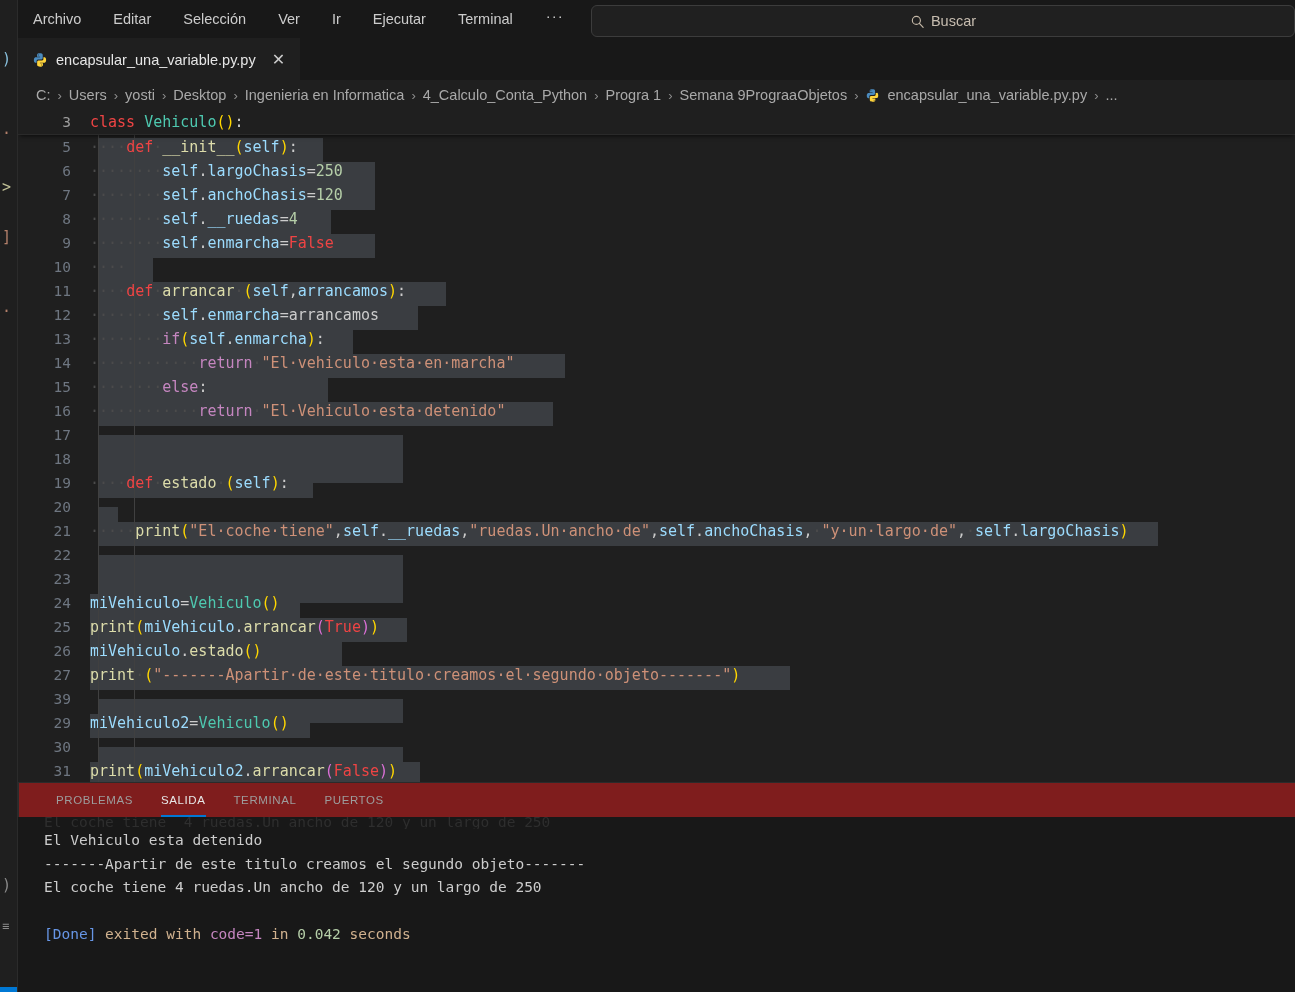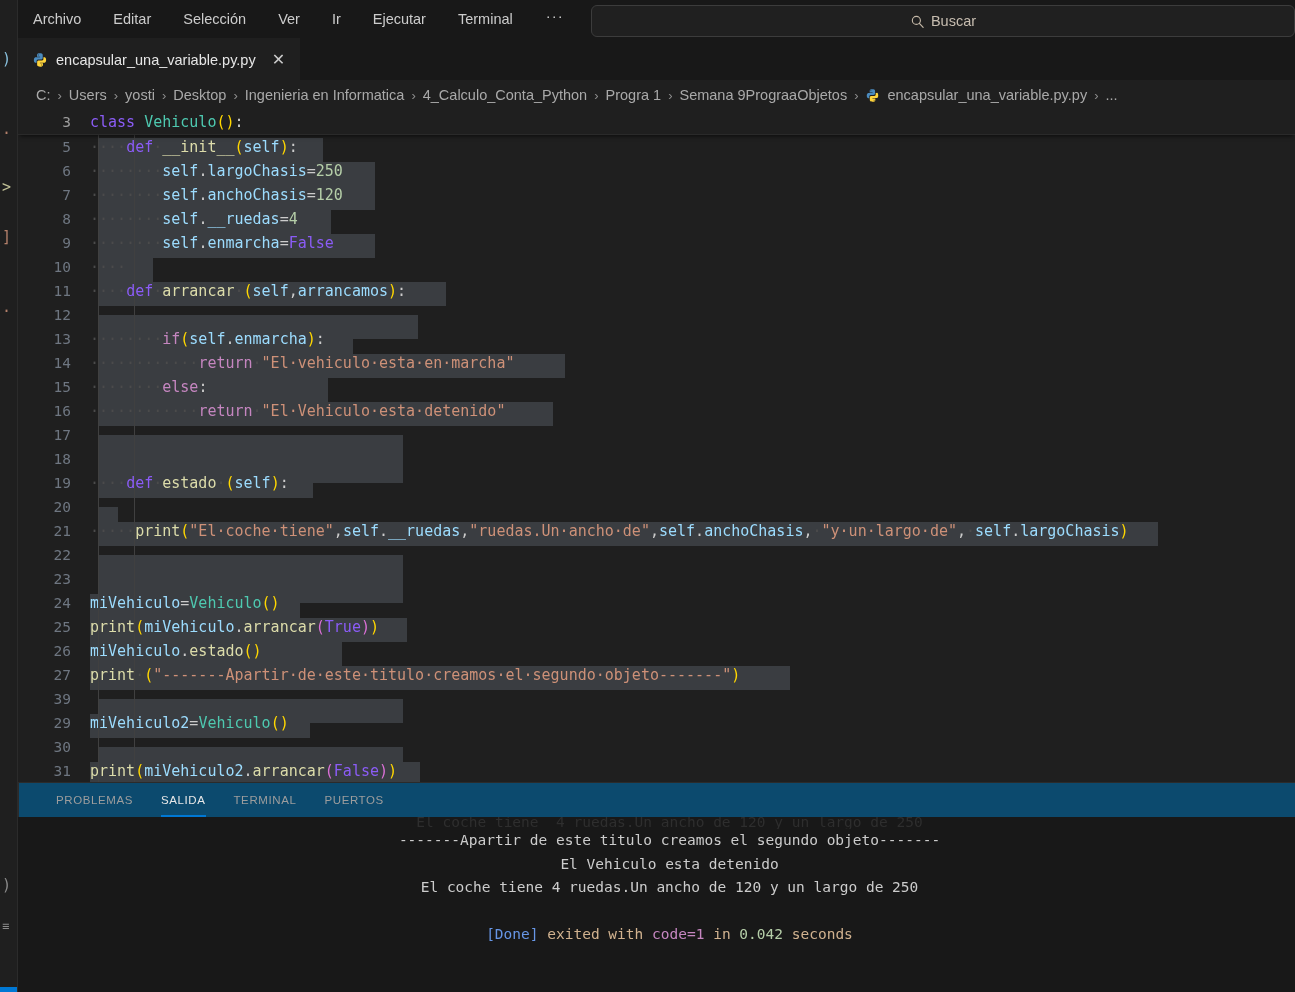--- a/index.html
+++ b/index.html
@@ -168,39 +168,38 @@
   }
   .sticky .ln { color: #9d9d9d; }
   .code { flex: 1; position: relative; padding-left: 0px; }
   .sel { background: #3a3d41; }
   .indentguide {
     position: absolute; top: 0; bottom: 0; width: 1px;
     background: #404040;
   }
 
   
-  .k   { color: #8b5cf6; }   
+  .k   { color: #ef4444; }   
   .kf  { color: #c586c0; }   
   .fn  { color: #dcdcaa; }   
   .cls { color: #4ec9b0; }   
   .var { color: #9cdcfe; }   
   .str { color: #ce9178; }   
   .num { color: #b5cea8; }   
   .p   { color: #cccccc; }   
   .br1 { color: #ffd700; }   
   .br2 { color: #da70d6; }   
   .ws  { color: #4b4b4b; }   
 
   
   .panel {
     position: absolute; left: 18px; top: 782px;
     width: 1277px; height: 210px;
-    background: #0c4a6e;
+    background: #7f1d1d;
     border-top: 1px solid #2b2b2b;
-    text-align: center;
   }
   .paneltabs {
     height: 34px;
     display: flex; align-items: center;
     padding-left: 24px; gap: 0;
   }
   .ptab {
     color: #9d9d9d;
     font-size: 11.5px;
     letter-spacing: .6px;
@@ -339,21 +338,21 @@
       </div>
     </div>
     <div class="codearea" id="codearea">
         <div class="line"><div class="ln">5</div><div class="code"><div class="sel" style="position: absolute; left: 8px; top: 0px; height: 24px; width: 225px;"></div><span style="position: relative;"><span class="ws">····</span><span class="k">def</span><span class="ws">·</span><span class="fn">__init__</span><span class="br1">(</span><span class="var">self</span><span class="br1">)</span><span class="p">:</span></span></div></div>
         <div class="line"><div class="ln">6</div><div class="code"><div class="sel" style="position: absolute; left: 8px; top: 0px; height: 24px; width: 277px;"></div><span style="position: relative; margin-top: 20px;"><span class="ws">········</span><span class="var">self</span><span class="p">.</span><span class="var">largoChasis</span><span class="p">=</span><span class="num">250</span></span></div></div>
         <div class="line"><div class="ln">7</div><div class="code"><div class="sel" style="position: absolute; left: 8px; top: 0px; height: 24px; width: 277px;"></div><span style="position: relative;"><span class="ws">········</span><span class="var">self</span><span class="p">.</span><span class="var">anchoChasis</span><span class="p">=</span><span class="num">120</span></span></div></div>
         <div class="line"><div class="ln">8</div><div class="code"><div class="sel" style="position: absolute; left: 8px; top: 0px; height: 24px; width: 233px;"></div><span style="position: relative;"><span class="ws">········</span><span class="var">self</span><span class="p">.</span><span class="var">__ruedas</span><span class="p">=</span><span class="num">4</span></span></div></div>
         <div class="line"><div class="ln">9</div><div class="code"><div class="sel" style="position: absolute; left: 8px; top: 0px; height: 24px; width: 277px;"></div><span style="position: relative;"><span class="ws">········</span><span class="var">self</span><span class="p">.</span><span class="var">enmarcha</span><span class="p">=</span><span class="k">False</span></span></div></div>
         <div class="line"><div class="ln">10</div><div class="code"><div class="sel" style="position: absolute; left: 8px; top: 0px; height: 24px; width: 55px;"></div><span style="position: relative;"><span class="ws">····</span></span></div></div>
         <div class="line"><div class="ln">11</div><div class="code"><div class="sel" style="position: absolute; left: 8px; top: 0px; height: 24px; width: 348px;"></div><span style="position: relative;"><span class="ws">····</span><span class="k">def</span><span class="ws">·</span><span class="fn">arrancar</span><span class="ws">·</span><span class="br1">(</span><span class="var">self</span><span class="p">,</span><span class="var">arrancamos</span><span class="br1">)</span><span class="p">:</span></span></div></div>
-        <div class="line"><div class="ln">12</div><div class="code"><div class="sel" style="position: absolute; left: 8px; top: 0px; height: 24px; width: 320px;"></div></div></div>
+        <div class="line"><div class="ln">12</div><div class="code"><div class="sel" style="position: absolute; left: 8px; top: 0px; height: 24px; width: 320px;"></div><span style="position: relative;"><span class="ws">········</span><span class="var">self</span><span class="p">.</span><span class="var">enmarcha</span><span class="p">=</span><span class="p">arrancamos</span></span></div></div>
         <div class="line"><div class="ln">13</div><div class="code"><div class="sel" style="position: absolute; left: 8px; top: 0px; height: 24px; width: 255px;"></div><span style="position: relative;"><span class="ws">········</span><span class="kf">if</span><span class="br1">(</span><span class="var">self</span><span class="p">.</span><span class="var">enmarcha</span><span class="br1">)</span><span class="p">:</span></span></div></div>
         <div class="line"><div class="ln">14</div><div class="code"><div class="sel" style="position: absolute; left: 8px; top: 0px; height: 24px; width: 467px;"></div><span style="position: relative;"><span class="ws">············</span><span class="kf">return</span><span class="ws">·</span><span class="str">"El·vehiculo·esta·en·marcha"</span></span></div></div>
         <div class="line"><div class="ln">15</div><div class="code"><div class="sel" style="position: absolute; left: 8px; top: 0px; height: 24px; width: 230px;"></div><span style="position: relative; margin-top: 32px;"><span class="ws">········</span><span class="kf">else</span><span class="p">:</span></span></div></div>
         <div class="line"><div class="ln">16</div><div class="code"><div class="sel" style="position: absolute; left: 8px; top: 0px; height: 24px; width: 455px;"></div><span style="position: relative;"><span class="ws">············</span><span class="kf">return</span><span class="ws">·</span><span class="str">"El·Vehiculo·esta·detenido"</span></span></div></div>
         <div class="line"><div class="ln">17</div><div class="code"><div class="sel" style="position: absolute; left: 8px; top: 0px; height: 24px; width: 305px;"></div><span style="position: relative;"></span></div></div>
         <div class="line"><div class="ln">18</div><div class="code"><div class="sel" style="position: absolute; left: 8px; top: 0px; height: 24px; width: 305px;"></div><span style="position: relative;"></span></div></div>
         <div class="line"><div class="ln">19</div><div class="code"><div class="sel" style="position: absolute; left: 8px; top: 0px; height: 24px; width: 215px;"></div><span style="position: relative;"><span class="ws">····</span><span class="k">def</span><span class="ws">·</span><span class="fn">estado</span><span class="ws">·</span><span class="br1">(</span><span class="var">self</span><span class="br1">)</span><span class="p">:</span></span></div></div>
         <div class="line"><div class="ln">20</div><div class="code"><div class="sel" style="position: absolute; left: 8px; top: 0px; height: 24px; width: 20px;"></div><span style="position: relative;"></span></div></div>
         <div class="line"><div class="ln">21</div><div class="code"><div class="sel" style="position: absolute; left: 8px; top: 0px; height: 24px; width: 1060px;"></div><span style="position: relative;"><span class="ws">·····</span><span class="fn">print</span><span class="br1">(</span><span class="str">"El·coche·tiene"</span><span class="p">,</span><span class="var">self</span><span class="p">.</span><span class="var">__ruedas</span><span class="p">,</span><span class="str">"ruedas.Un·ancho·de"</span><span class="p">,</span><span class="var">self</span><span class="p">.</span><span class="var">anchoChasis</span><span class="p">,</span><span class="ws">·</span><span class="str">"y·un·largo·de"</span><span class="p">,</span><span class="ws">·</span><span class="var">self</span><span class="p">.</span><span class="var">largoChasis</span><span class="br1">)</span></span></div></div>
         <div class="line"><div class="ln">22</div><div class="code"><div class="sel" style="position: absolute; left: 8px; top: 0px; height: 24px; width: 305px;"></div><span style="position: relative;"></span></div></div>
@@ -374,21 +373,21 @@
   <div class="panel">
     <div class="panel-edge-left"></div>
     <div class="paneltabs">
       <div class="ptab">PROBLEMAS</div>
       <div class="ptab active">SALIDA</div>
       <div class="ptab">TERMINAL</div>
       <div class="ptab">PUERTOS</div>
     </div>
     <div class="paneloutput" id="paneloutput">
         <div class="oline clipped"><span>El coche tiene  4 ruedas.Un ancho de 120 y un largo de 250</span></div>
+        <div class="oline"><span>El Vehiculo esta detenido</span></div>
         <div class="oline"><span>-------Apartir de este titulo creamos el segundo objeto-------</span></div>
-        <div class="oline"><span>El Vehiculo esta detenido</span></div>
         <div class="oline"><span>El coche tiene 4 ruedas.Un ancho de 120 y un largo de 250</span></div>
         <div class="oline">&nbsp;</div>
         <div class="oline"><span class="o-done">[Done]</span><span class="o-txt"> exited with </span><span class="o-code">code=1</span><span class="o-txt"> in </span><span class="o-num">0.042</span><span class="o-txt"> seconds</span></div>
       </div>
   </div>
 
 </div>
 
 </body></html>

